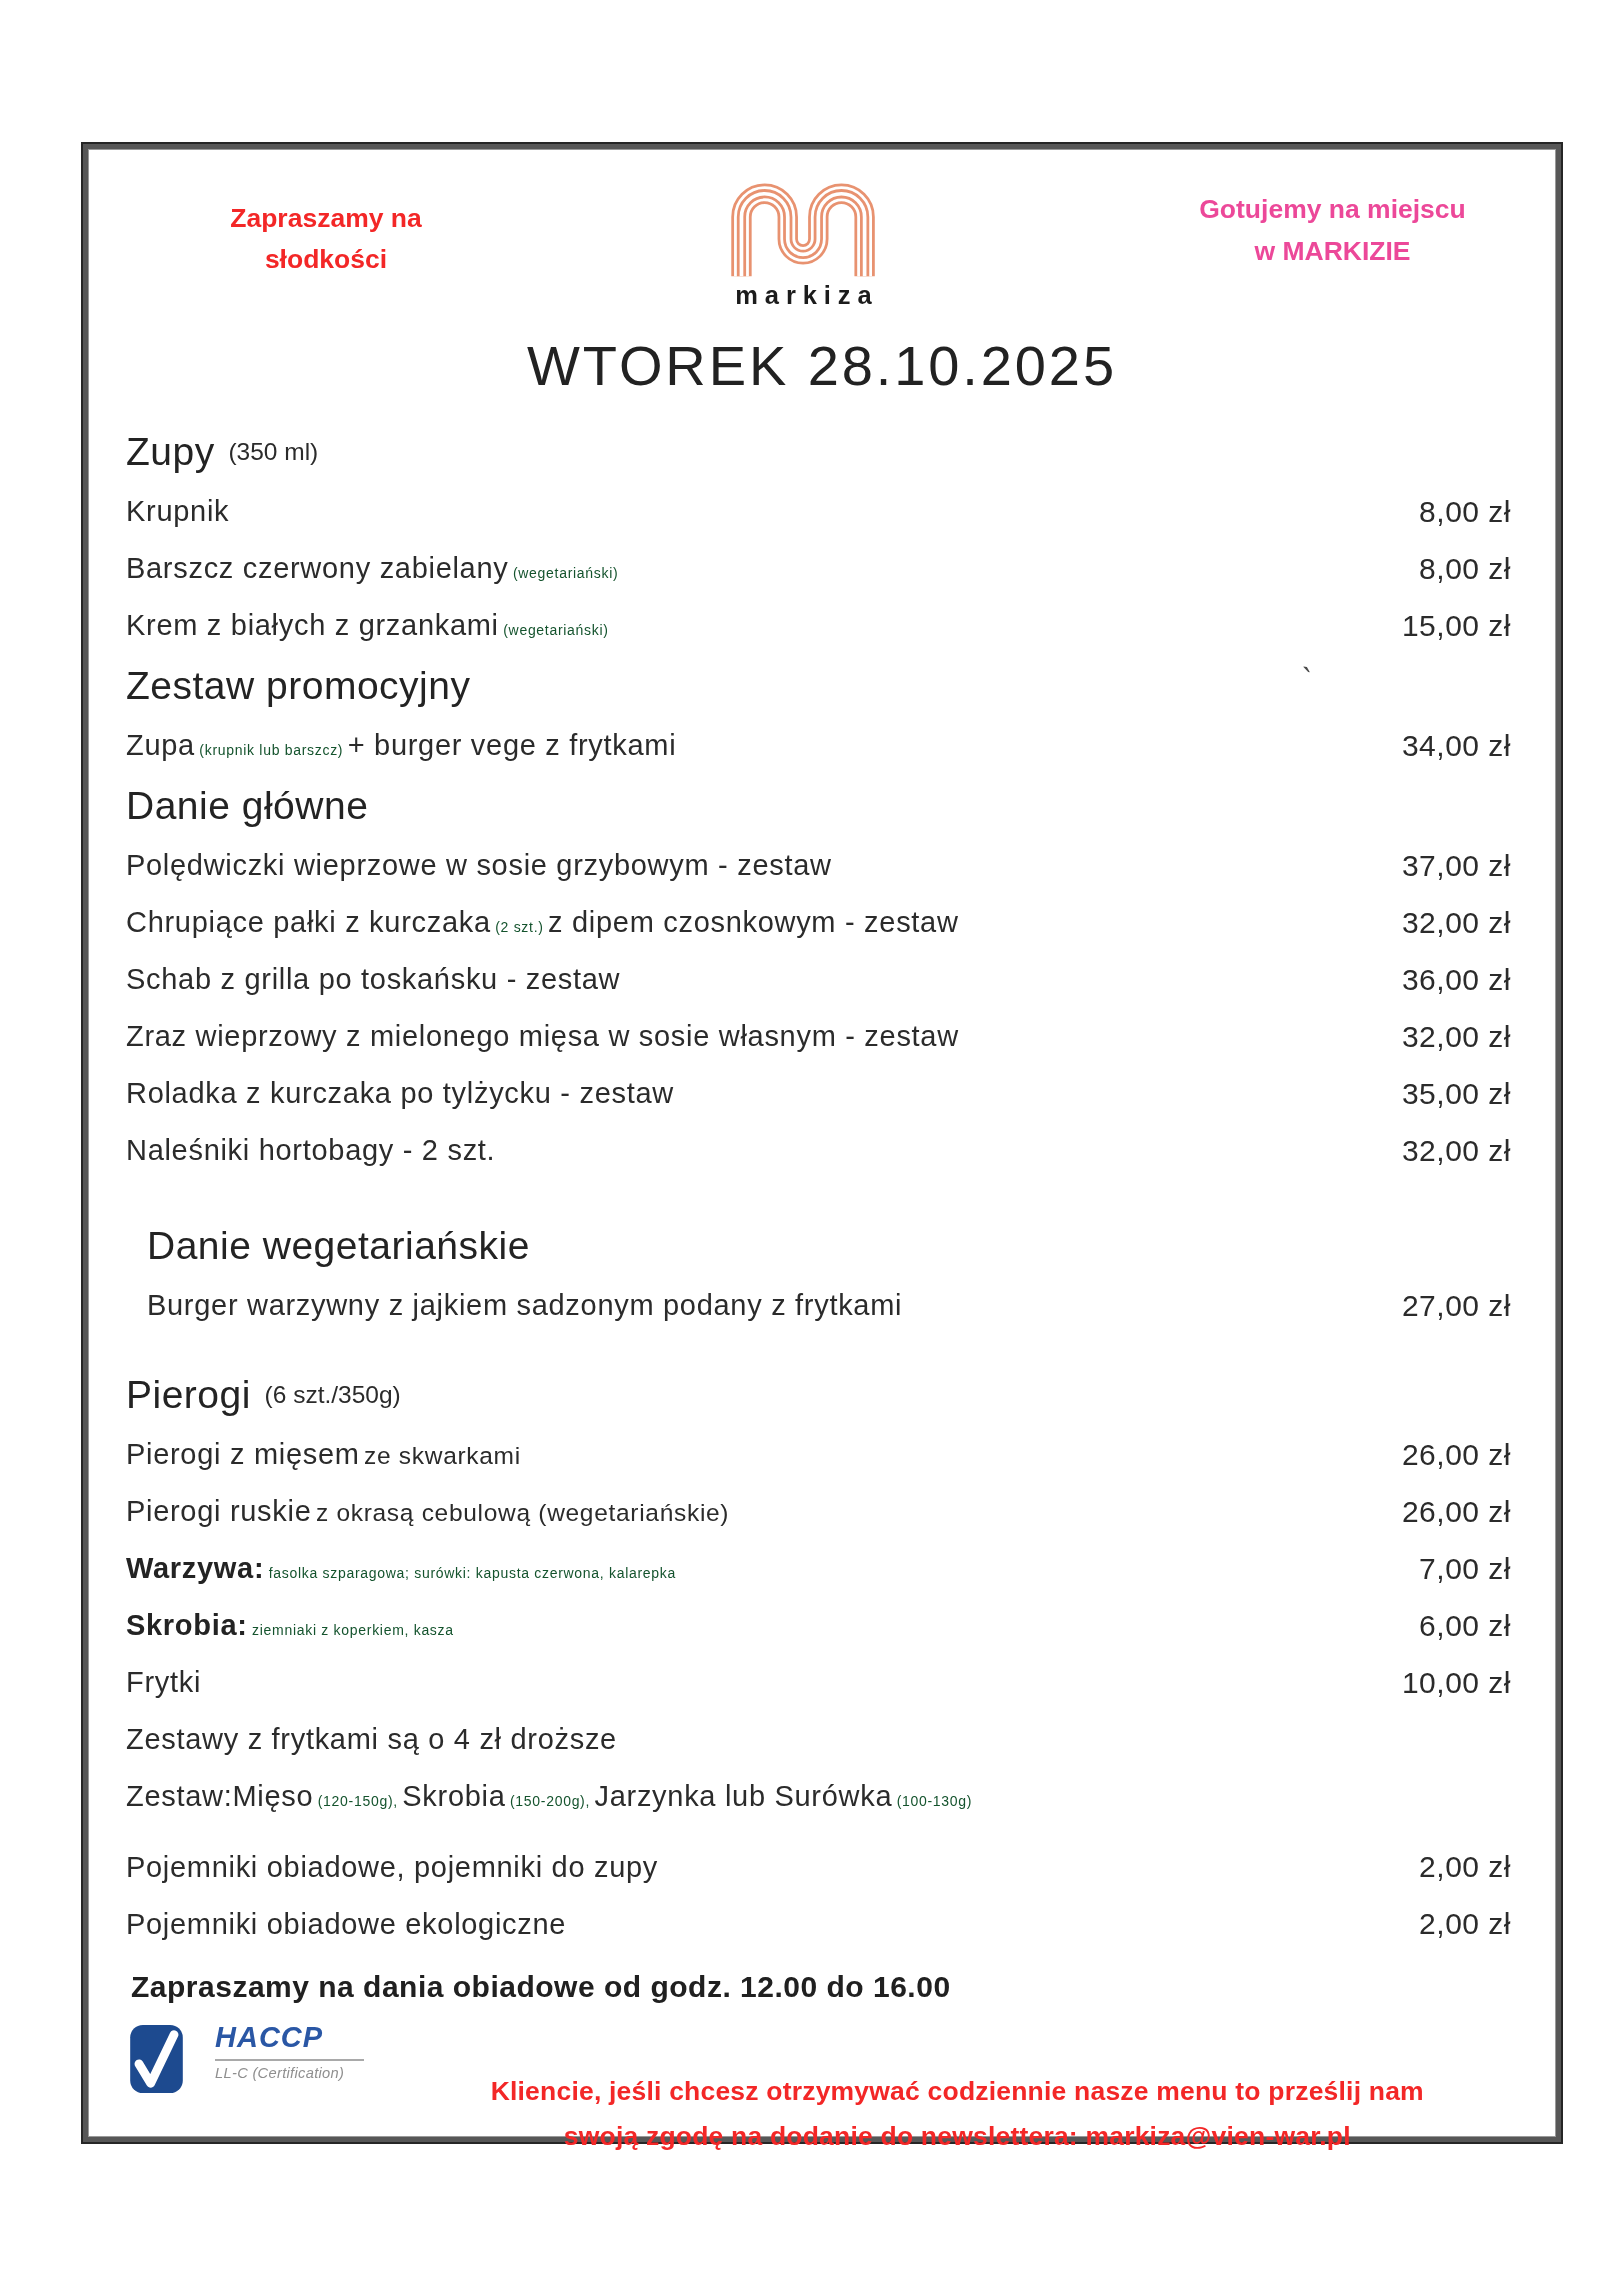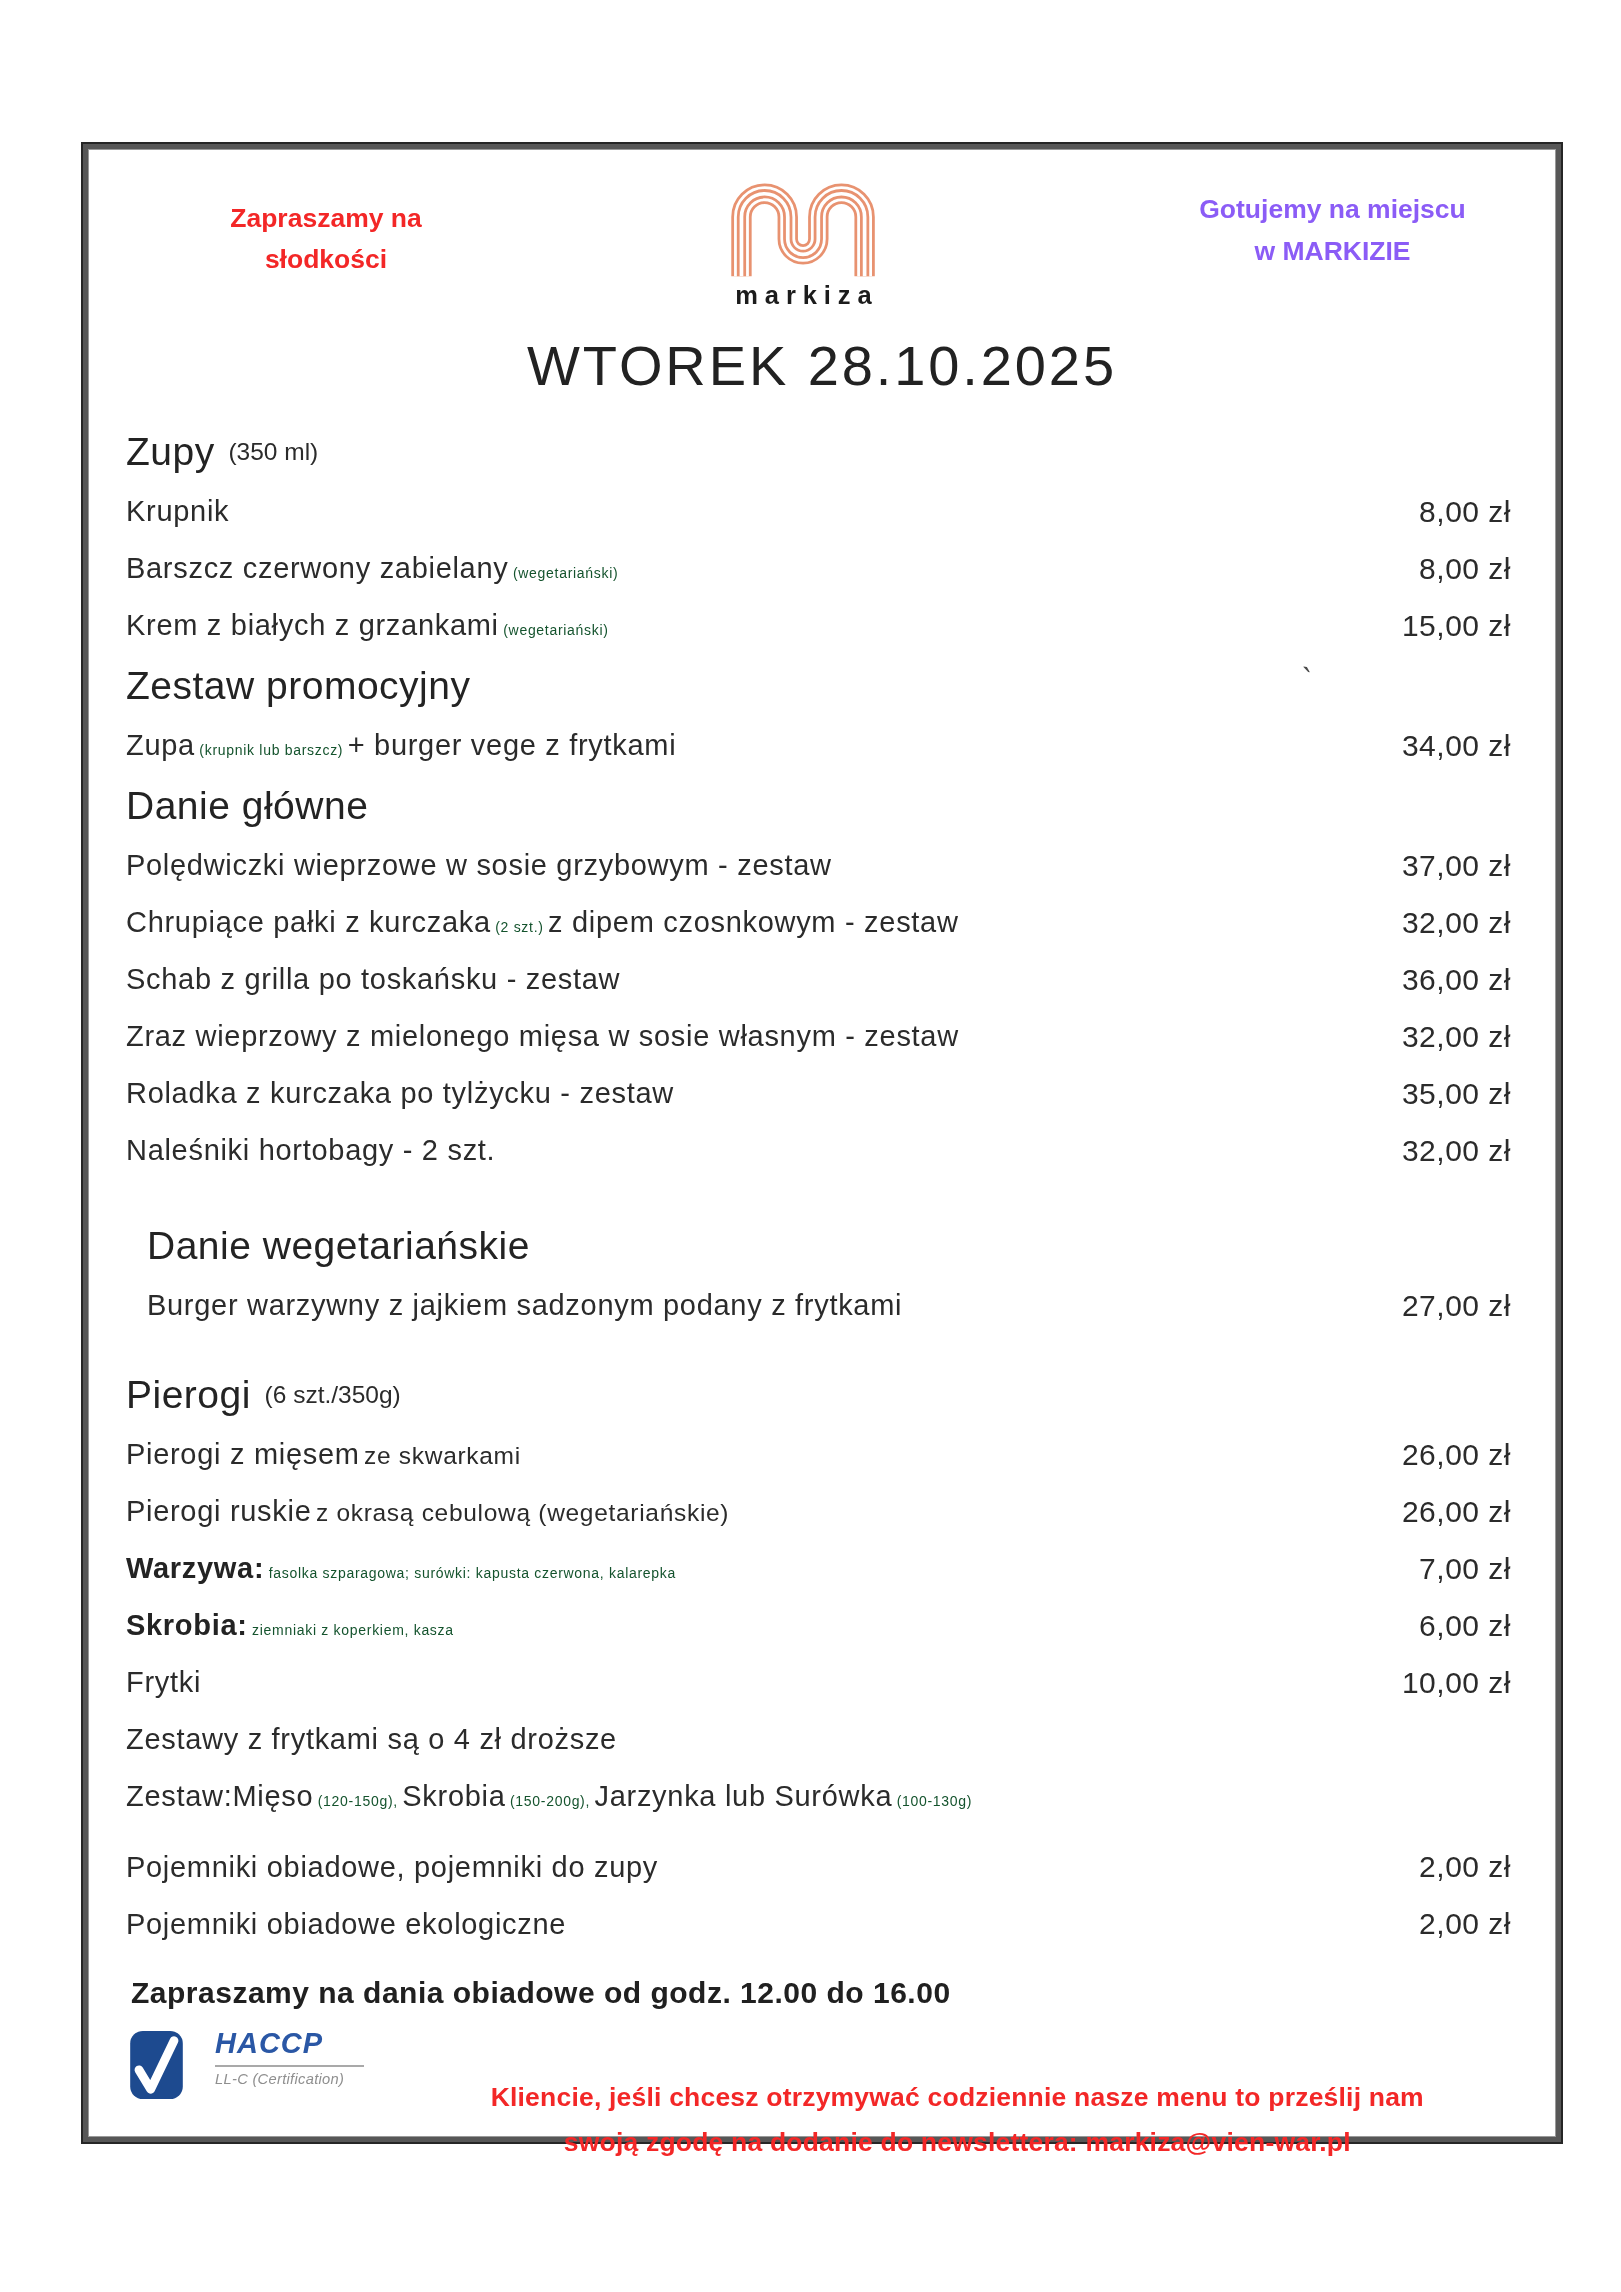--- a/index.html
+++ b/index.html
@@ -15,21 +15,21 @@
     box-shadow:0 0 0 2px #262626, inset 0 0 0 1px #9a9a9a;
   }
   
   .mhead{position:relative;height:271px;}
   .note-left{
     position:absolute;left:86px;top:49px;width:304px;text-align:center;
     color:#f32727;font-weight:bold;font-size:26.5px;line-height:1.55;
   }
   .note-right{
     position:absolute;right:25.5px;top:39px;width:396px;text-align:center;
-    color:#8b5cf6;font-weight:bold;font-size:26.5px;line-height:1.6;
+    color:#ec4899;font-weight:bold;font-size:26.5px;line-height:1.6;
   }
   .logo-wrap{position:absolute;left:639px;top:29px;width:153px;text-align:center;}
   .logo-m{display:block;margin:0 auto;width:149px;height:100px;}
   .brand-name{
     font-size:25.5px;font-weight:bold;color:#1c1c1c;
     letter-spacing:6.9px;margin-top:2.9px;padding-left:6.9px;
   }
   .title{
     position:absolute;top:184px;left:0;width:100%;text-align:center;
     font-size:56px;letter-spacing:2.9px;color:#222;font-weight:500;
@@ -45,21 +45,21 @@
   .p-main{font-size:29px;color:#2b2b2b;}
   .p-mid{font-size:24.5px;color:#2b2b2b;}
   .p-small{font-size:14px;color:#14532d;text-align:center;}
   .p-bold{font-size:29px;color:#232323;font-weight:bold;}
   .price{font-size:30px;color:#2b2b2b;white-space:nowrap;letter-spacing:0.5px;}
   .menu > .section:nth-child(4){margin-top:35px;margin-left:21px;}
   .menu > .section:nth-child(5){margin-top:29px;}
   .menu > .section:nth-child(5) > div:nth-child(9){margin-top:13.7px;gap:12px;}
   
   .hours{
-    margin-top:16px;padding-left:43px;height:47px;line-height:47px;
+    margin-top:10px;padding-left:43px;height:47px;line-height:47px;
     font-size:30px;font-weight:bold;color:#202020;letter-spacing:0.5px;
   }
   .foot{position:relative;height:118px;}
   .haccp{position:absolute;left:39px;top:11.8px;display:flex;gap:29px;align-items:flex-start;font-style:italic;}
   .haccp-title{font-size:29px;font-weight:bold;color:#2a57a5;letter-spacing:1px;}
   .haccp-line{width:149px;height:2px;background:#a9a9a9;margin:4.9px 0 3.9px 0;}
   .haccp-sub{font-size:14.7px;color:#8f8f8f;letter-spacing:0.3px;}
   .newsletter{
     position:absolute;left:294px;right:23.5px;top:19.6px;text-align:center;
     color:#f32727;font-size:26.5px;font-weight:bold;line-height:1.7;letter-spacing:0.2px;margin-top:40px;

